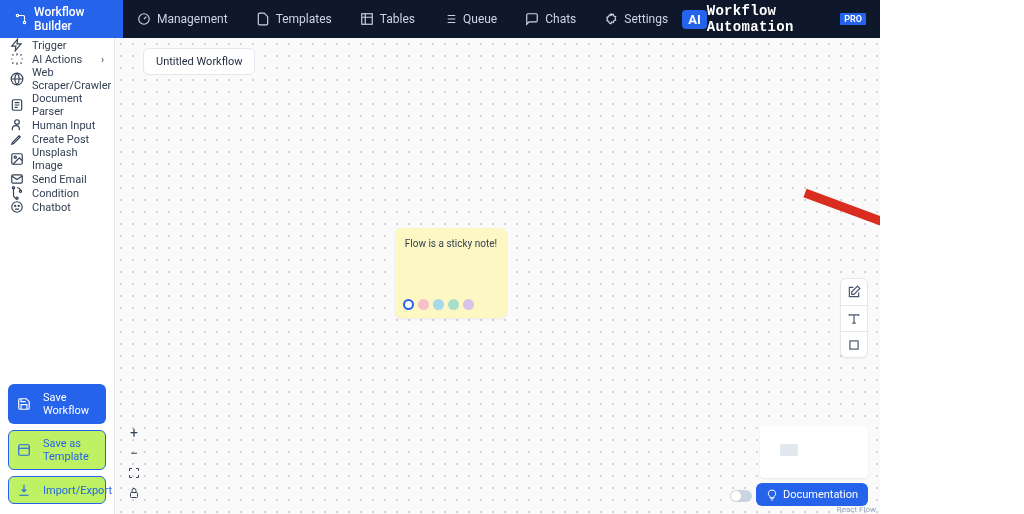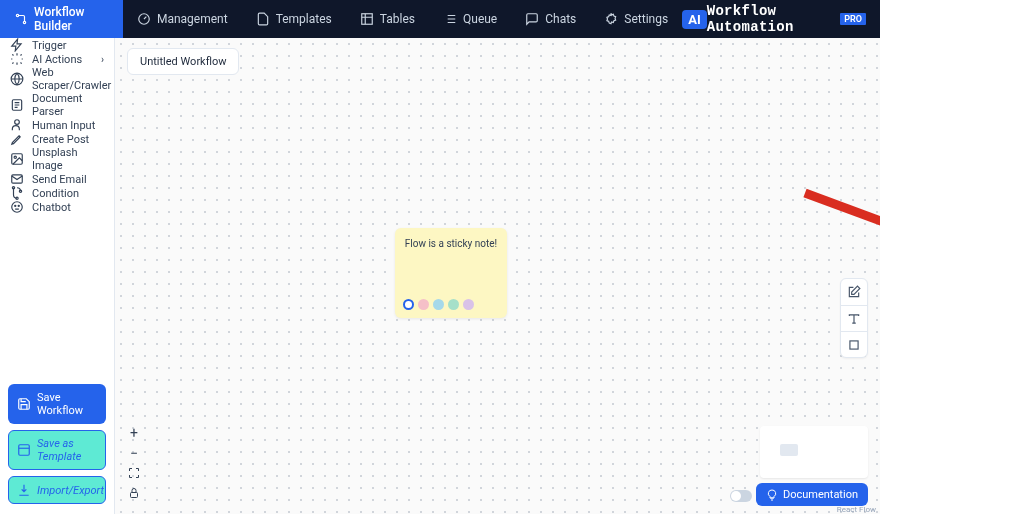--- a/index.html
+++ b/index.html
@@ -17,27 +17,27 @@
   .nav-icon { width: 14px; height: 14px; display: inline-flex; }
   
   
   .main { display: flex; flex: 1; min-height: 0; }
   .sidebar { width: 115px; border-right: 1px solid #e2e8f0; display: flex; flex-direction: column; background: #fff; }
   .sidebar-list { flex: 1; overflow: auto; }
   .sidebar-item { display: flex; align-items: center; gap: 8px; padding: 0 10px; font-size: 11px; color: #334155; cursor: pointer; }
   .sidebar-item .chev { margin-left: auto; font-size: 10px; }
   .side-icon { width: 14px; height: 14px; display: inline-flex; flex-shrink: 0; }
   .sidebar-bottom { padding: 8px 8px 10px; display: flex; flex-direction: column; gap: 6px; }
-  .btn { border-radius: 6px; padding: 6px 8px; font-size: 11px; display: flex; align-items: center; justify-content: space-between; gap: 6px; cursor: pointer; border: 1px solid transparent; }
+  .btn { border-radius: 6px; padding: 6px 8px; font-size: 11px; display: flex; align-items: center; justify-content: space-between; gap: 12px; cursor: pointer; border: 1px solid transparent; }
   .btn-primary { background: #2563eb; color: #fff; }
-  .btn-outline { background: #5eead4; color: #2563eb; border: 1px solid #2563eb; font-style: italic; }
+  .btn-outline { background: #bef264; color: #2563eb; border: 1px solid #2563eb; }
   
   
   .canvas { flex: 1; position: relative; background-color: #fafafa; background-image: radial-gradient(#d1d5db 0.8px, transparent 0.8px); background-size: 12px 12px; overflow: hidden; }
-  .workflow-title { position: absolute; top: 10px; left: 12px; background: #fff; border: 1px solid #e2e8f0; border-radius: 6px; padding: 6px 12px; font-size: 11px; color: #1e293b; }
+  .workflow-title { position: absolute; top: 10px; left: 28px; background: #fff; border: 1px solid #e2e8f0; border-radius: 6px; padding: 6px 12px; font-size: 11px; color: #1e293b; }
   
   
   .sticky { position: absolute; top: 190px; left: 280px; width: 112px; height: 90px; background: #fdf7c3; border-radius: 6px; box-shadow: 0 1px 3px rgba(0,0,0,.08); padding: 10px 8px 8px; display: flex; flex-direction: column; }
   .sticky-text { font-size: 10px; color: #334155; text-align: center; }
   .sticky-colors { margin-top: auto; display: flex; gap: 4px; }
   .color-dot { width: 11px; height: 11px; border-radius: 50%; }
   .color-dot.selected { border: 2px solid #2563eb; background: #fff; }
   
   
   .tool-panel { position: absolute; right: 12px; top: 240px; background: #fff; border: 1px solid #e2e8f0; border-radius: 6px; display: flex; flex-direction: column; box-shadow: 0 1px 2px rgba(0,0,0,.05); }

